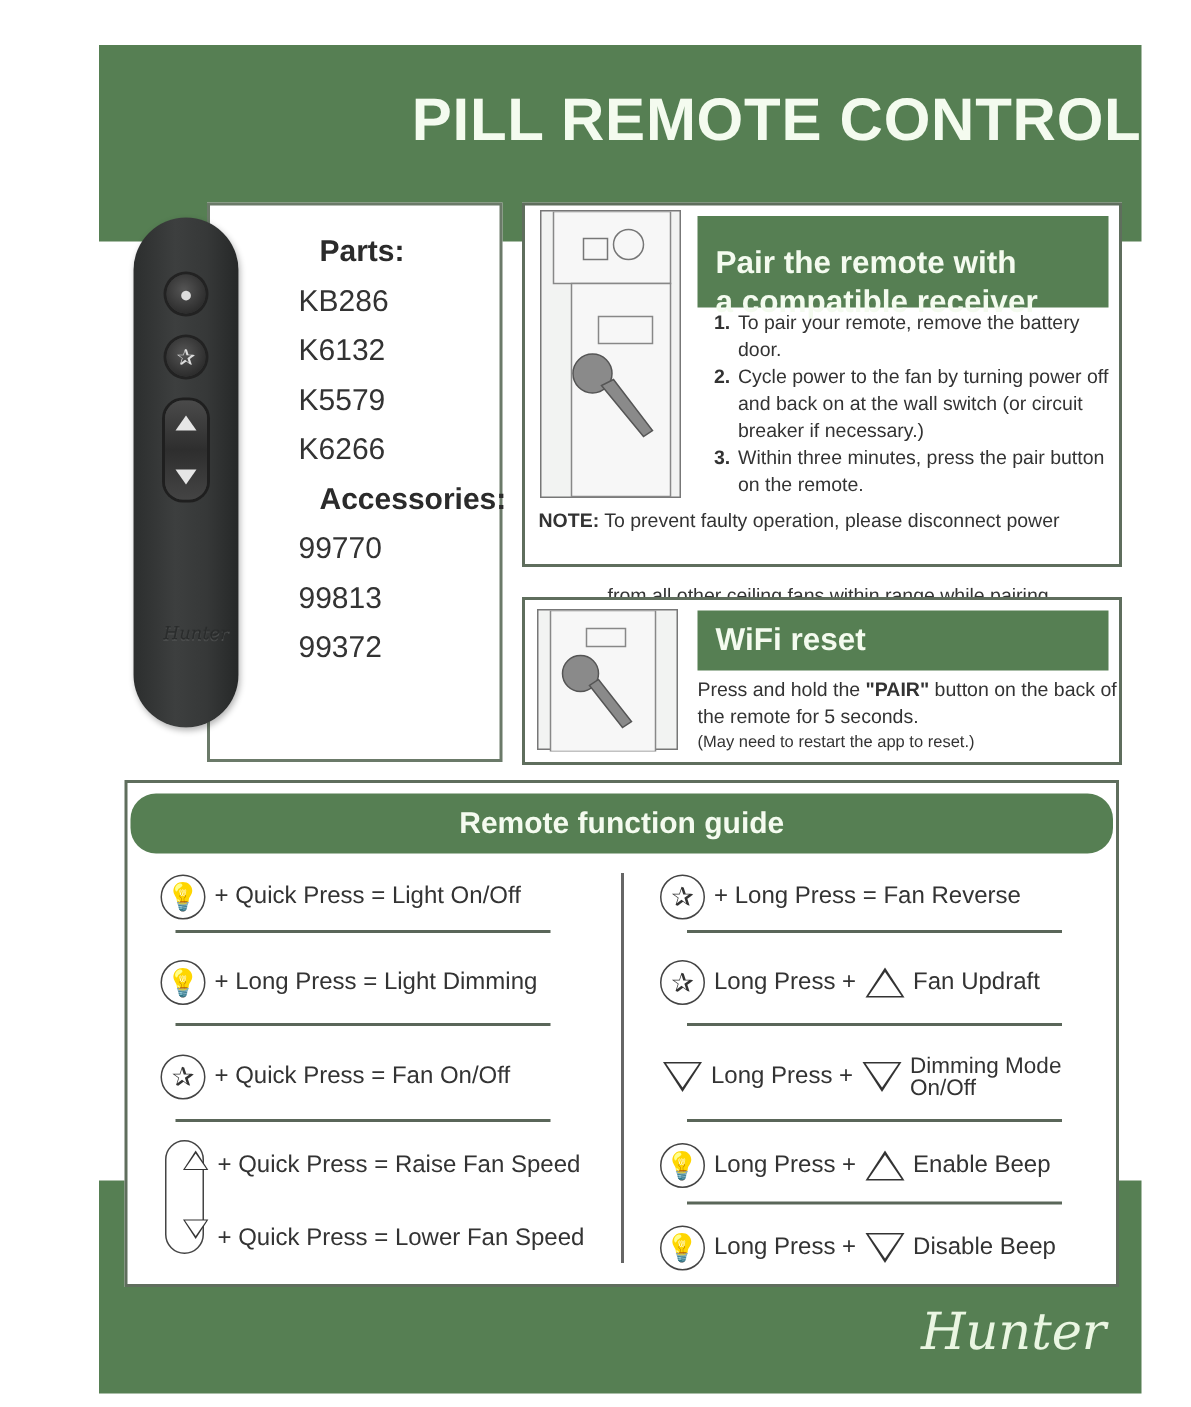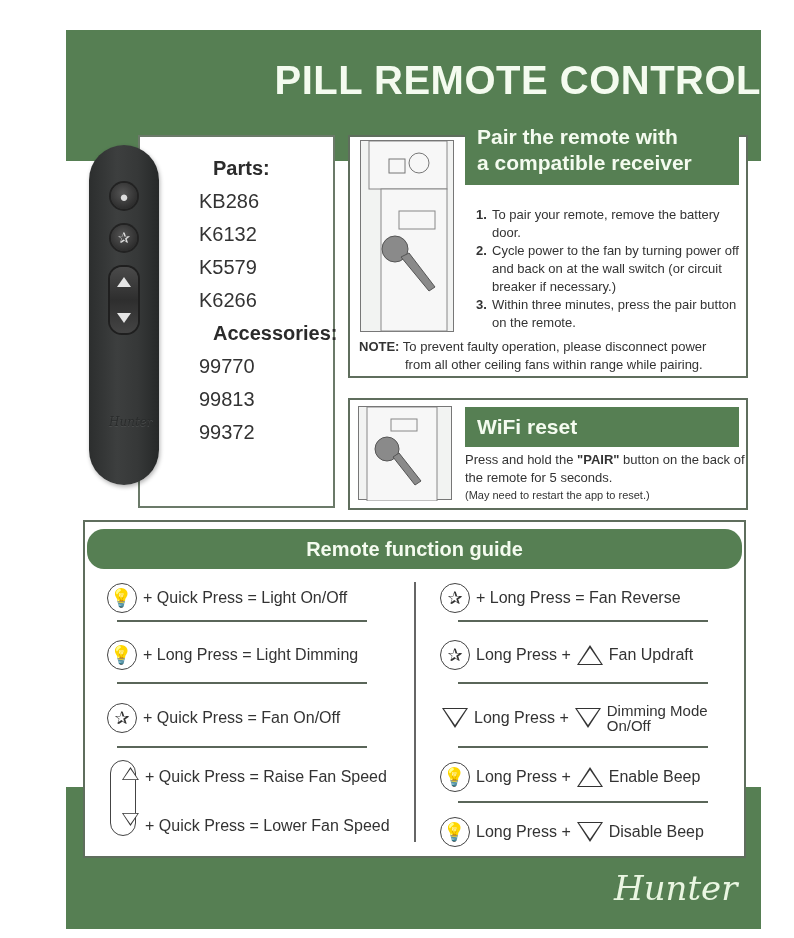--- a/index.html
+++ b/index.html
@@ -28,29 +28,29 @@
   .rlogo { position: absolute; left: 20px; top: 270px; font-family: "DejaVu Serif", serif; font-style: italic; font-size: 12px; color: #2a2c2c; text-shadow: 0 1px 0 #4a4c4c; }
 
   .parts-text { position: absolute; left: 199px; top: 152px; font-size: 20px; line-height: 33px; color: #333; }
   .parts-text .hd { font-weight: bold; color: #2b2b2b; margin-left: 14px; }
 
   
   .illus { position: absolute; background: #f2f3f2; border: 1px solid #777; }
   .pair-illus { left: 360px; top: 140px; width: 94px; height: 192px; }
   .wifi-illus { left: 358px; top: 406px; width: 94px; height: 94px; }
   .green-hd { position: absolute; background: #567f53; color: #f4fbef; font-weight: bold; }
-  .pair-hd { left: 465px; top: 124px; width: 274px; height: 61px; font-size: 21px; line-height: 26px; padding: 0 12px; }
+  .pair-hd { left: 465px; top: 144px; width: 274px; height: 61px; font-size: 21px; line-height: 26px; padding: 19px 12px; }
   .wifi-hd { left: 465px; top: 407px; width: 274px; height: 40px; font-size: 21px; line-height: 40px; padding: 0 12px; }
 
   .steps { position: absolute; left: 476px; top: 206px; width: 270px; font-size: 13px; line-height: 18px; color: #333; }
   .step { display: flex; }
   .step .n { font-weight: bold; width: 16px; flex: none; }
   .note { position: absolute; left: 359px; top: 338px; width: 385px; font-size: 13px; line-height: 18px; color: #333; }
   .note b { font-weight: bold; }
-  .note .l2 { padding-left: 46px; }
+  .note .l2 { padding-left: 46px; margin-top: 32px; }
 
   .wifi-text { position: absolute; left: 465px; top: 451px; width: 280px; font-size: 13px; line-height: 18px; color: #333; }
   .wifi-text .small { font-size: 11px; line-height: 16px; }
 
   .guide-hd { position: absolute; left: 87px; top: 529px; width: 655px; height: 40px; background: #567f53; color: #f4fbef; font-size: 20px; font-weight: bold; text-align: center; line-height: 40px; border-radius: 17px; }
   .vdiv { position: absolute; left: 414px; top: 582px; width: 2px; height: 260px; background: #666; }
 
   .row { position: absolute; display: flex; align-items: center; font-size: 16px; color: #333; height: 32px; }
   .hr { position: absolute; height: 2px; background: #5a6659; }
 

